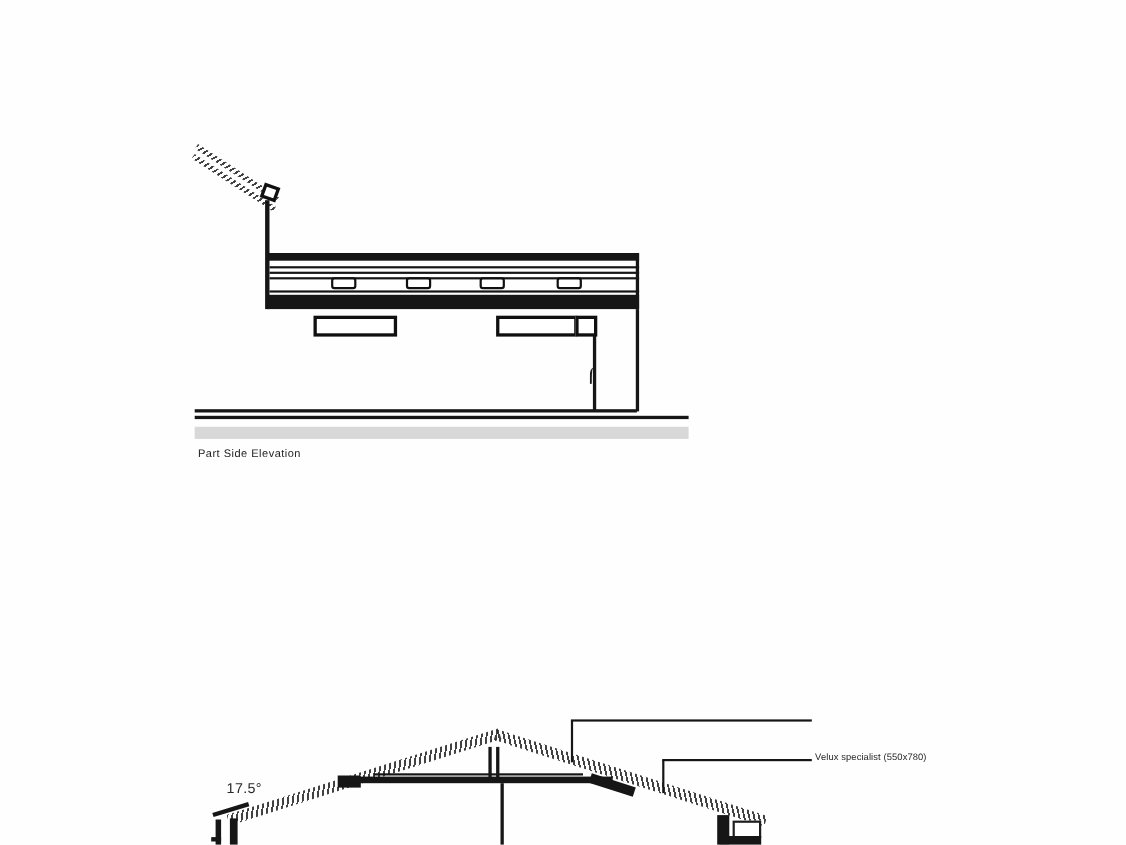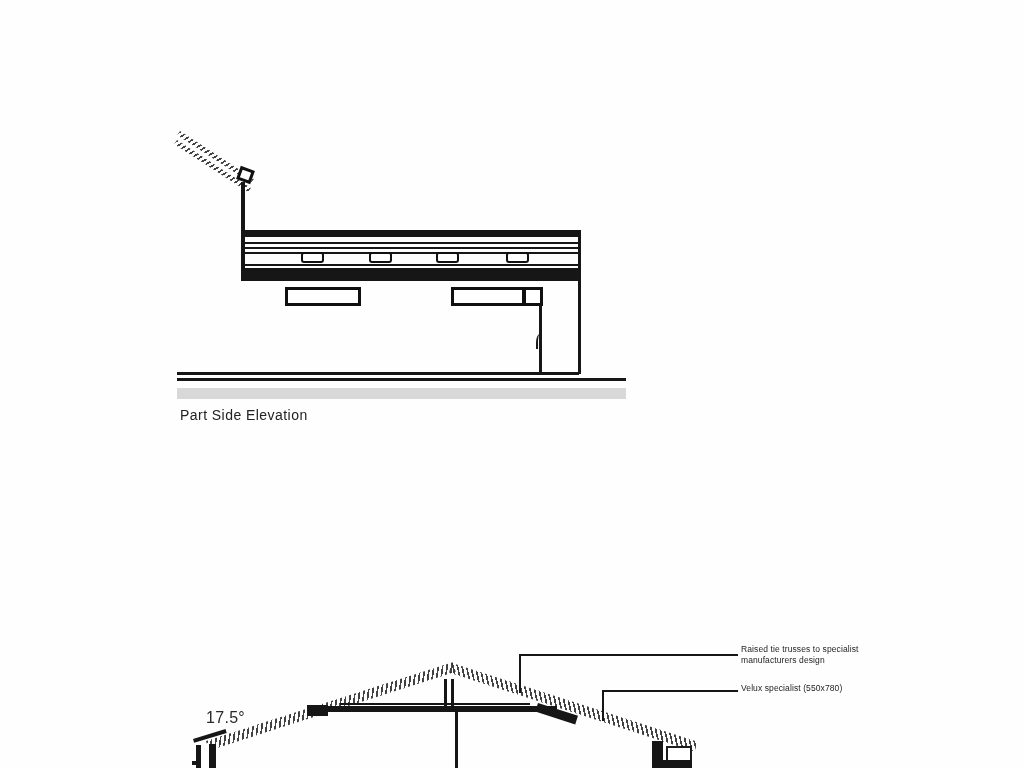--- a/index.html
+++ b/index.html
@@ -5,23 +5,23 @@
   html,body{margin:0;padding:0;width:1024px;height:768px;background:#fffefe;overflow:hidden;
     font-family:"Liberation Sans", sans-serif;}
   *{box-sizing:border-box;}
   .page{position:relative;width:1024px;height:768px;background:#fffefe;}
   .grp{position:absolute;inset:0;filter:blur(0.35px);}
   .abs{position:absolute;}
   .ink{background:#161616;}
   .hatch{background:repeating-linear-gradient(115deg, rgba(45,45,45,.9) 0 1.7px, rgba(0,0,0,0) 1.7px 4.4px);}
   .hatch2{background:repeating-linear-gradient(60deg, rgba(45,45,45,.9) 0 1.7px, rgba(0,0,0,0) 1.7px 4.4px);}
   .outline{border:3px solid #101010;background:#ffffff;}
-  .caption{font-size:14px;letter-spacing:.45px;color:#222;text-align:center;}
+  .caption{font-size:10px;letter-spacing:.45px;color:#222;text-align:center;}
   .ann{font-size:8.5px;line-height:10.5px;color:#242424;letter-spacing:.1px;}
-  .pitch{font-size:16px;color:#2a2a2a;letter-spacing:.3px;}
+  .pitch{font-size:13px;color:#2a2a2a;letter-spacing:.3px;}
 </style>
 </head>
 <body>
 
 <div class="page">
 
   <div class="grp">
 
     <div class="abs hatch" style="left:180px;top:131px;width:88px;height:4.5px;transform:rotate(33deg);transform-origin:left top;"></div>
     <div class="abs hatch" style="left:177px;top:140px;width:88px;height:4.5px;transform:rotate(33deg);transform-origin:left top;"></div>
@@ -79,24 +79,20 @@
     <div class="abs ink" style="left:450.5px;top:679px;width:3px;height:29px;"></div>
 
     <div class="abs ink" style="left:454.5px;top:712px;width:3px;height:56px;"></div>
 
     <div class="abs ink" style="left:518.5px;top:655px;width:2.2px;height:38px;"></div>
     <div class="abs ink" style="left:518.5px;top:654px;width:219px;height:2.2px;"></div>
 
     <div class="abs ink" style="left:601.5px;top:691px;width:2.2px;height:30px;"></div>
     <div class="abs ink" style="left:601.5px;top:690px;width:136px;height:2.2px;"></div>
 
-    <div class="abs ann" style="left:741px;top:644px;width:175px;">
-      <div>Raised tie trusses to specialist</div>
-      <div>manufacturers design</div>
-    </div>
     <div class="abs ann" style="left:741px;top:683px;width:175px;">Velux specialist (550x780)</div>
 
     <div class="abs ink" style="left:193px;top:739px;width:34px;height:4px;transform:rotate(-17deg);transform-origin:left top;"></div>
     <div class="abs ink" style="left:196px;top:745px;width:4.5px;height:23px;"></div>
     <div class="abs ink" style="left:209px;top:744px;width:7px;height:24px;"></div>
     <div class="abs ink" style="left:192px;top:761px;width:9px;height:4px;"></div>
 
     <div class="abs ink" style="left:652px;top:741px;width:11px;height:27px;"></div>
     <div class="abs" style="left:666px;top:746px;width:26px;height:16px;border:2.5px solid #1d1d1d;background:#fff;"></div>
     <div class="abs ink" style="left:654px;top:760px;width:38px;height:8px;"></div>

